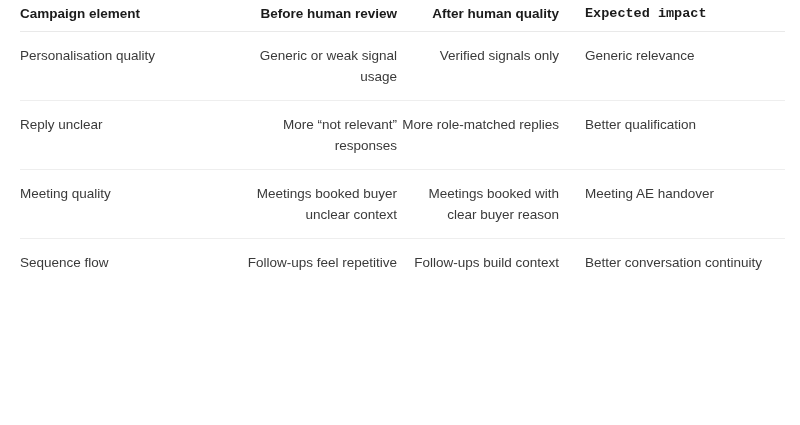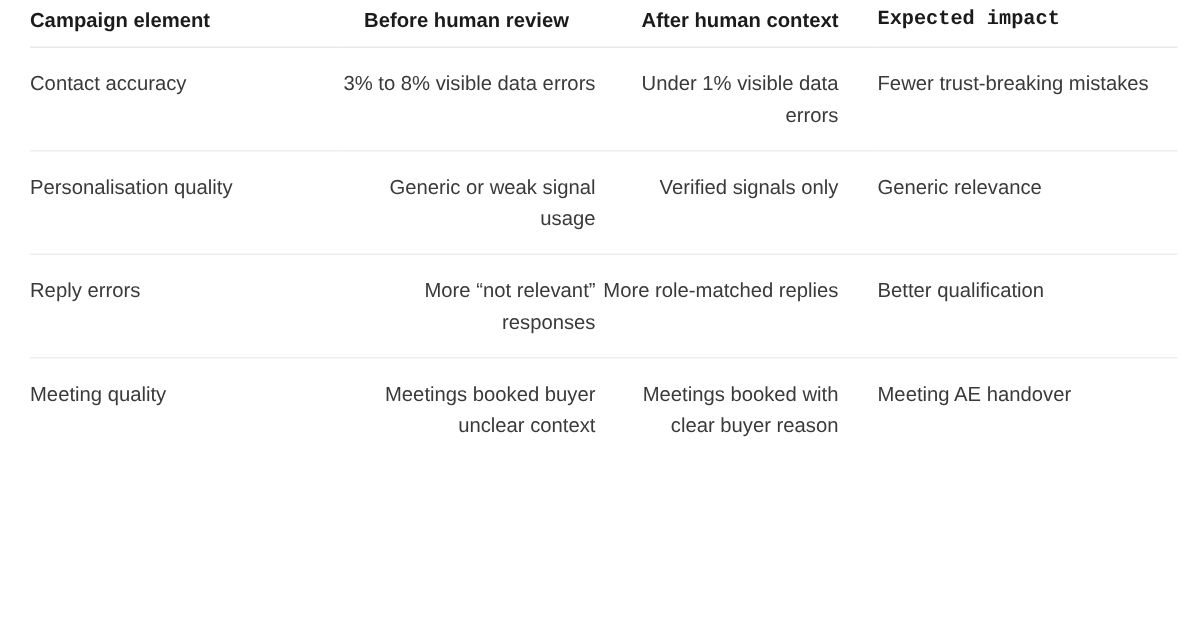--- a/index.html
+++ b/index.html
@@ -38,21 +38,21 @@
     font-size: 13.5px;
     font-weight: 700;
     color: #1b1b1b;
     padding: 5px 10px 9px 0;
     border-bottom: 1px solid #e9e9e9;
     vertical-align: top;
     line-height: 17px;
   }
 
   th.col-1 { text-align: left; padding-left: 0; }
-  th.col-2 { text-align: center; padding-right: 3px; }
+  th.col-2 { text-align: right; padding-right: 3px; }
   th.col-3 { text-align: right; padding-right: 26px; }
   th.col-4 { text-align: left; padding-left: 0; font-family: Liberation Mono, monospace; }
 
   tbody td {
     font-size: 13.5px;
     font-weight: 400;
     color: #3a3a3a;
     line-height: 21px;
     padding: 13px 10px 13px 0;
     border-bottom: 1px solid #eeeeee;
@@ -76,44 +76,44 @@
     <colgroup>
       <col class="c1">
         <col class="c2">
         <col class="c3">
         <col class="c4">
     </colgroup>
     <thead>
       <tr>
         <th class="col-1">Campaign element</th>
         <th class="col-2">Before human review</th>
-        <th class="col-3">After human context</th>
+        <th class="col-3">After human quality</th>
         <th class="col-4">Expected impact</th>
       </tr>
     </thead>
     <tbody>
-      <tr>
-        <td class="col-1">Contact accuracy</td>
-        <td class="col-2">3% to 8% visible data errors</td>
-        <td class="col-3">Under 1% visible data errors</td>
-        <td class="col-4">Fewer trust-breaking mistakes</td>
-      </tr>
       <tr>
         <td class="col-1">Personalisation quality</td>
         <td class="col-2">Generic or weak signal usage</td>
         <td class="col-3">Verified signals only</td>
         <td class="col-4">Generic relevance</td>
       </tr>
       <tr>
-        <td class="col-1">Reply errors</td>
+        <td class="col-1">Reply unclear</td>
         <td class="col-2">More “not relevant” responses</td>
         <td class="col-3">More role-matched replies</td>
         <td class="col-4">Better qualification</td>
       </tr>
       <tr>
         <td class="col-1">Meeting quality</td>
         <td class="col-2">Meetings booked buyer unclear context</td>
         <td class="col-3">Meetings booked with clear buyer reason</td>
         <td class="col-4">Meeting AE handover</td>
       </tr>
+      <tr>
+        <td class="col-1">Sequence flow</td>
+        <td class="col-2">Follow-ups feel repetitive</td>
+        <td class="col-3">Follow-ups build context</td>
+        <td class="col-4">Better conversation continuity</td>
+      </tr>
     </tbody>
   </table>
 </div>
 
 </body></html>

